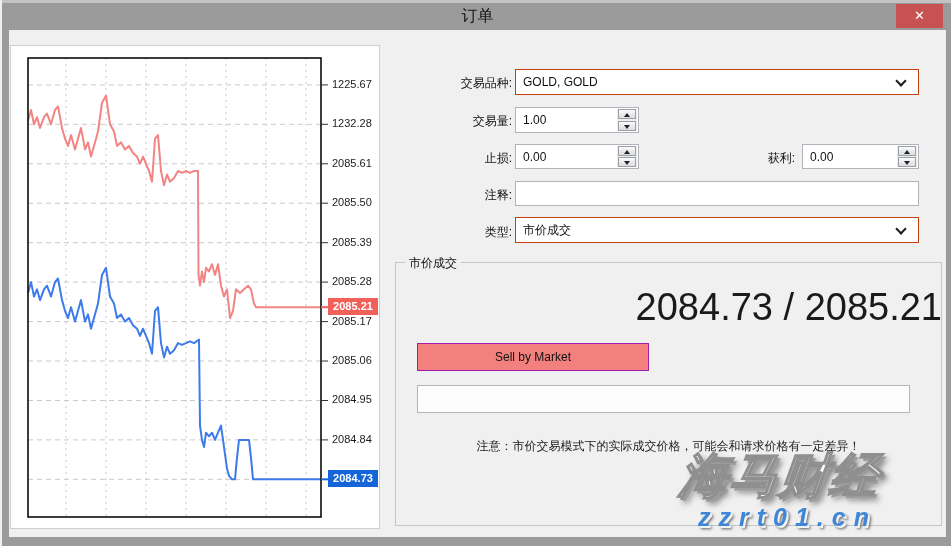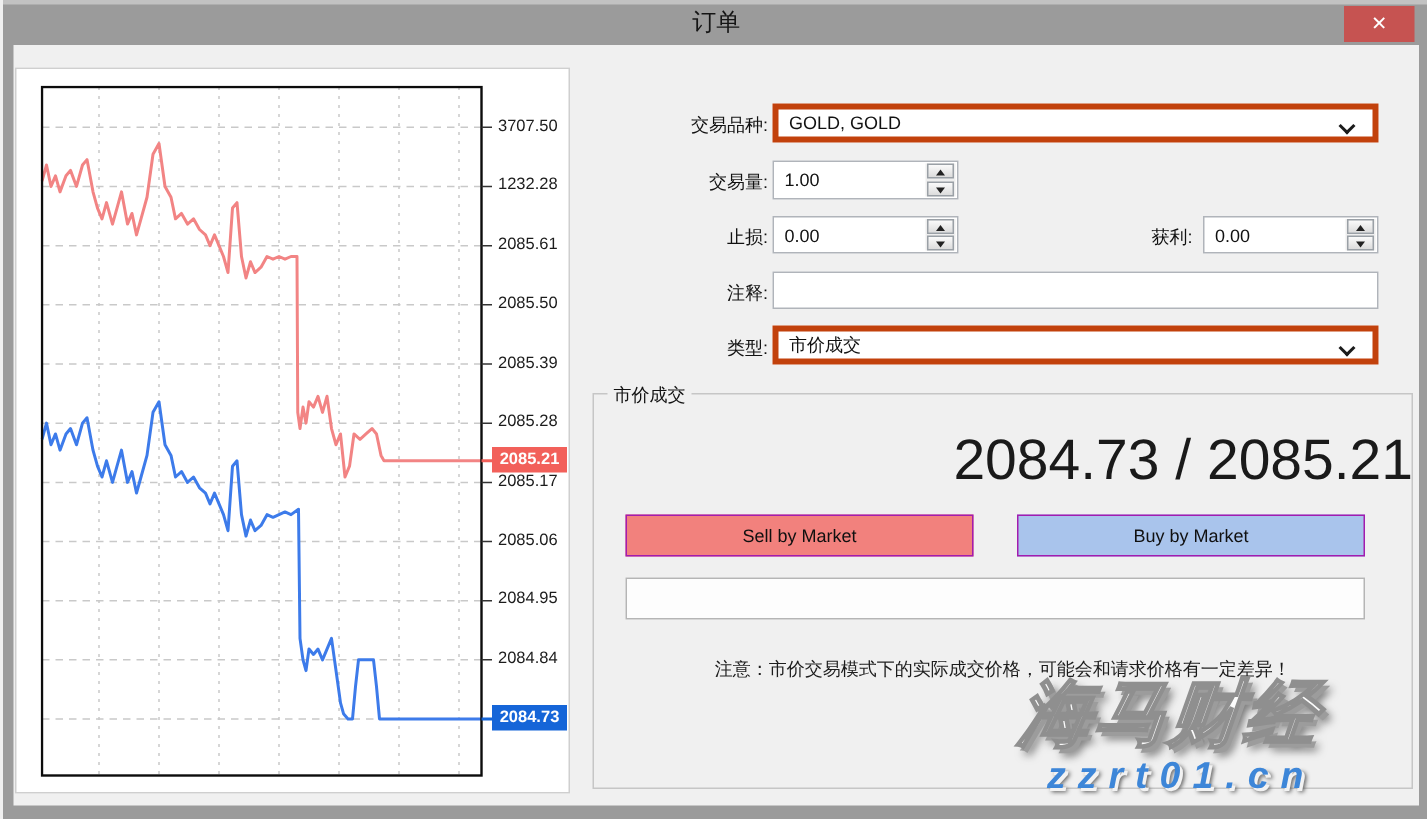--- a/index.html
+++ b/index.html
@@ -16,21 +16,21 @@
   .frame-bottom{ position:absolute; left:0; top:537px; width:951px; height:9px; background:#9b9b9b; }
 
   
   .chart-panel { position:absolute; left:8px; top:45px; width:370px; height:484px; background:#ffffff; border:1px solid #cfcfcf; }
   #chart-svg { position:absolute; left:16px; top:11px; }
   .y-label { position:absolute; left:321px; font-size:11px; color:#1c1c1c; white-space:nowrap; }
   .badge { position:absolute; left:317px; width:50px; height:17px; line-height:17px; text-align:center; font-size:11px; font-weight:bold; color:#fff; }
 
   
   .fld-label { position:absolute; font-size:12px; color:#111; text-align:right; }
-  .combo { position:absolute; background:#fff; border:4px solid #c2410c; }
+  .combo { position:absolute; background:#fff; border:1px solid #c2410c; }
   .combo .val { position:absolute; left:7px; top:0; height:100%; display:flex; align-items:center; font-size:12px; color:#111; }
   .chevron { position:absolute; right:13px; top:7px; width:8px; height:8px; border-right:2px solid #1b1b1b; border-bottom:2px solid #1b1b1b; transform:rotate(45deg); }
   .spinbox { position:absolute; background:#fff; border:1px solid #b0b4ba; }
   .spinbox input, .textfield input { position:absolute; left:0; top:0; width:100%; height:100%; border:0; outline:none; padding-left:7px; font-size:12px; font-family:inherit; color:#111; background:transparent; }
   .spinbox input { width:calc(100% - 22px); }
   .spinner { position:absolute; right:1px; top:1px; width:20px; height:calc(100% - 2px); background:#eee; }
   .spin-btn { position:absolute; left:1px; width:18px; height:10px; background:linear-gradient(#fafafa,#dcdcdc); border:1px solid #9aa0a6; }
   .spin-up { top:0; } .spin-dn { bottom:0; }
   .tri-up { position:absolute; left:5px; top:3px; width:0; height:0; border-left:3px solid transparent; border-right:3px solid transparent; border-bottom:4px solid #222; }
   .tri-dn { position:absolute; left:5px; top:3px; width:0; height:0; border-left:3px solid transparent; border-right:3px solid transparent; border-top:4px solid #222; }
@@ -93,21 +93,21 @@
           <line x1="294" y1="146.2" x2="301" y2="146.2" stroke="#333" stroke-width="1"></line>
           <line x1="294" y1="185.7" x2="301" y2="185.7" stroke="#333" stroke-width="1"></line>
           <line x1="294" y1="225.1" x2="301" y2="225.1" stroke="#333" stroke-width="1"></line>
           <line x1="294" y1="264.6" x2="301" y2="264.6" stroke="#333" stroke-width="1"></line>
           <line x1="294" y1="304.0" x2="301" y2="304.0" stroke="#333" stroke-width="1"></line>
           <line x1="294" y1="343.5" x2="301" y2="343.5" stroke="#333" stroke-width="1"></line>
           <line x1="294" y1="382.9" x2="301" y2="382.9" stroke="#333" stroke-width="1"></line>
           <line x1="294" y1="250.2" x2="303" y2="250.2" stroke="#f2605a" stroke-width="2"></line>
           <line x1="294" y1="422.3" x2="303" y2="422.3" stroke="#1565d8" stroke-width="2"></line>
         </svg></div>
-  <div class="y-label" style="top: 31.8945px;">3707.50</div>
+  <div class="y-label" style="top: 31.8945px;">1225.67</div>
       <div class="y-label" style="top: 71.3398px;">1232.28</div>
       <div class="y-label" style="top: 110.785px;">2085.61</div>
       <div class="y-label" style="top: 150.23px;">2085.50</div>
       <div class="y-label" style="top: 189.676px;">2085.39</div>
       <div class="y-label" style="top: 229.121px;">2085.28</div>
       <div class="y-label" style="top: 268.566px;">2085.17</div>
       <div class="y-label" style="top: 308.012px;">2085.06</div>
       <div class="y-label" style="top: 347.457px;">2084.95</div>
       <div class="y-label" style="top: 386.902px;">2084.84</div>
       <div class="badge" style="background: rgb(242, 96, 90); top: 252.223px;">2085.21</div>
@@ -167,19 +167,18 @@
   <div class="fld-label" style="left:380px;top:224px;width:130px;">类型:</div>
   <div class="combo" style="left:513px;top:217px;width:404px;height:26px;">
     <span class="val">市价成交</span>
     <span class="chevron"></span>
   </div>
 
   <div class="group-border"></div>
   <div class="group-title">市价成交</div>
   <div class="price-display">2084.73 / 2085.21</div>
   <div class="trade-btn sell">Sell by Market</div>
-  <div class="trade-btn buy">Buy by Market</div>
   <div class="progress-box"></div>
   <div class="note">注意：市价交易模式下的实际成交价格，可能会和请求价格有一定差异！</div>
 
   <div class="wm1">海马财经</div>
   <div class="wm2">zzrt01.cn</div>
 </div>
 
 </body></html>

